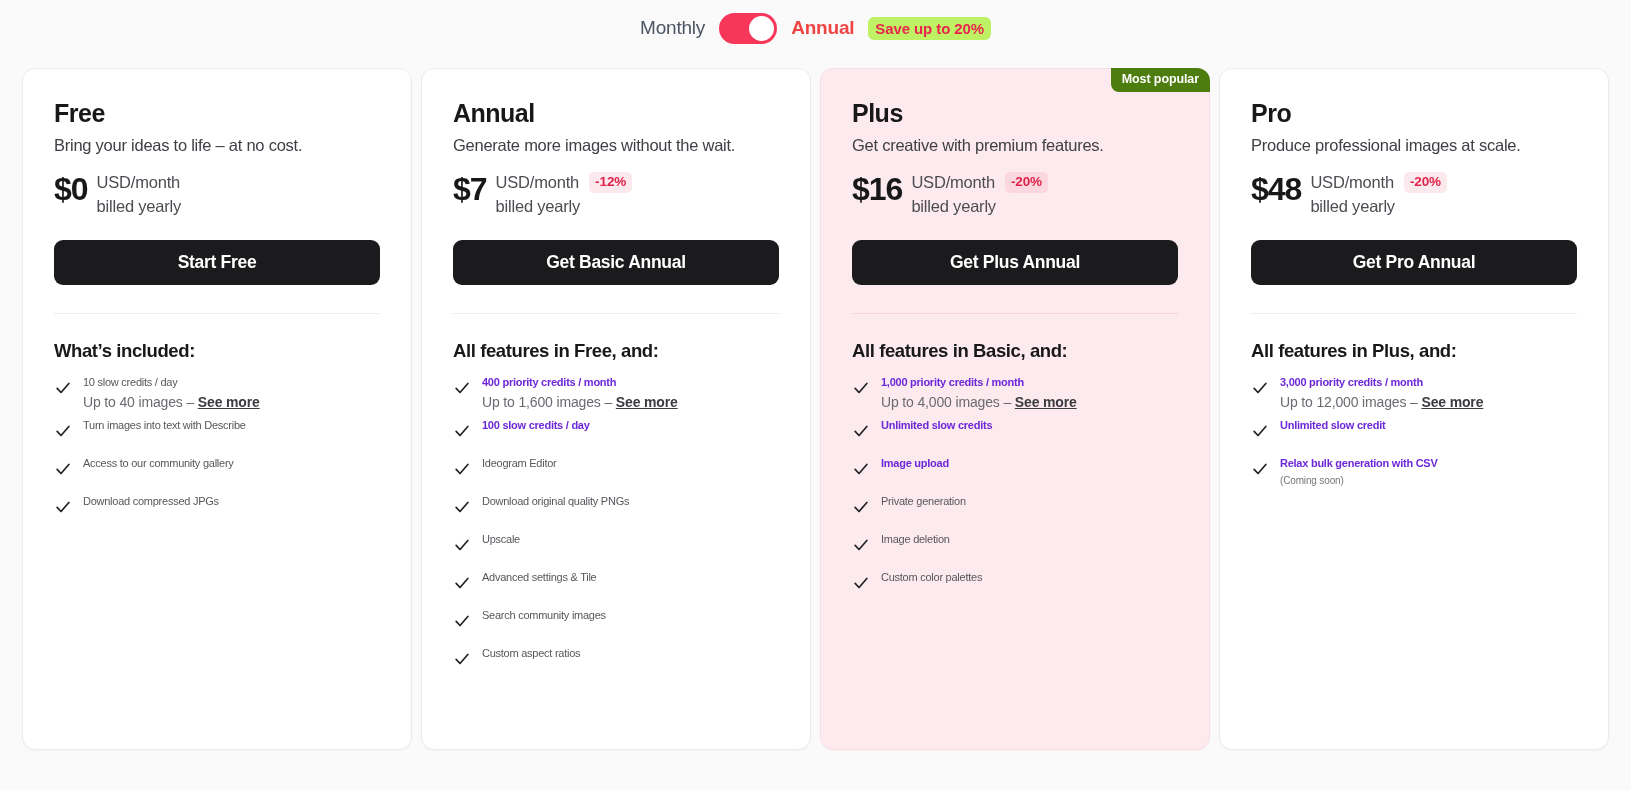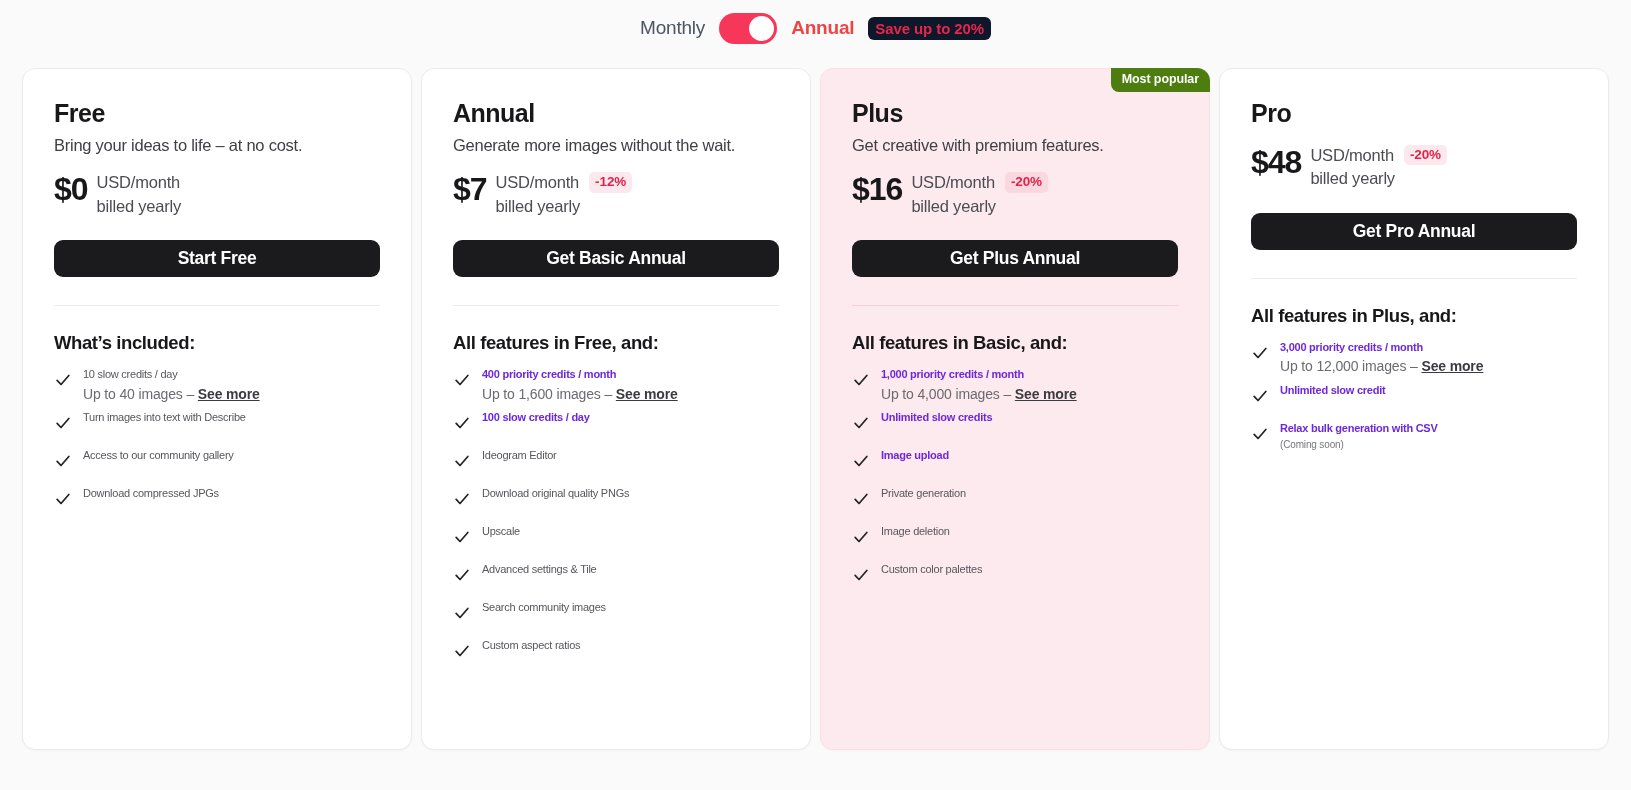--- a/index.html
+++ b/index.html
@@ -42,21 +42,21 @@
     right: 3px;
     width: 25px;
     height: 25px;
     border-radius: 50%;
     background: #ffffff;
   }
   .save-pill {
     font-size: 15px;
     font-weight: 700;
     color: #e8254c;
-    background: #0f172a;
+    background: #bef264;
     border-radius: 6px;
     padding: 3px 7px;
     letter-spacing: -0.1px;
   }
 
   
   .cards {
     display: flex;
     gap: 9px;
     padding: 30px 22px 0 22px;
@@ -153,21 +153,21 @@
   }
 
   .cta {
     display: block;
     width: 100%;
     margin-top: 24px;
     background: #1b1b1d;
     color: #ffffff;
     border: none;
     border-radius: 9px;
-    height: 37px;
+    height: 45px;
     font-size: 17.5px;
     font-weight: 700;
     letter-spacing: -0.3px;
     font-family: "Liberation Sans", sans-serif;
     cursor: pointer;
   }
 
   .divider {
     height: 1px;
     background: #ececec;
@@ -487,20 +487,21 @@
             <span class="feat-text-wrap">
               <span class="feat-text">Custom color palettes</span>
             </span>
           </li>
         </ul>
       </div>
     </div>
     <div class="card">
       <div class="card-head">
         <div class="plan-name">Pro</div>
+        <div class="plan-tagline">Produce professional images at scale.</div>
         <div class="price-row">
           <div class="price-amount">$48</div>
           <div class="price-meta">
             <div class="price-unit-line">
               <span class="price-unit">USD/month</span>
               <span class="discount">-20%</span>
             </div>
             <div class="price-billed">billed yearly</div>
           </div>
         </div>

